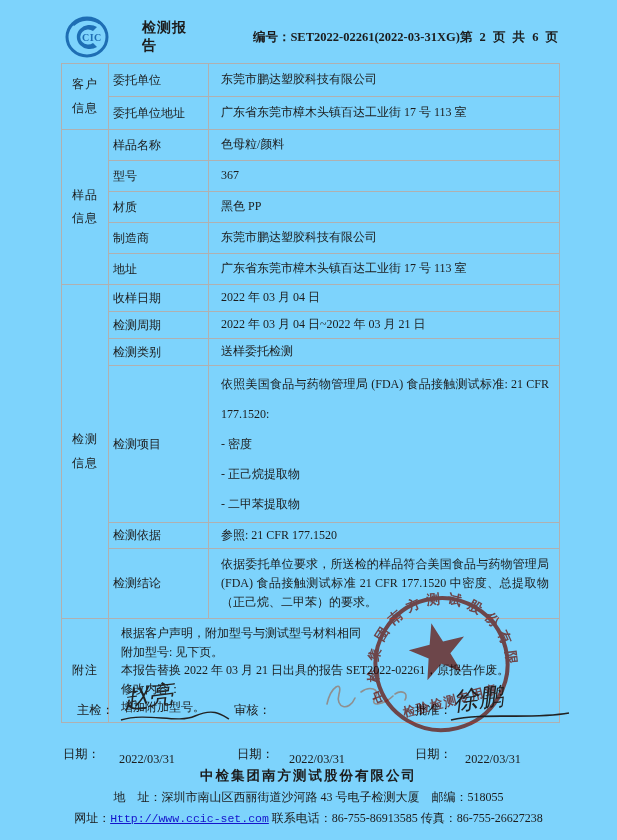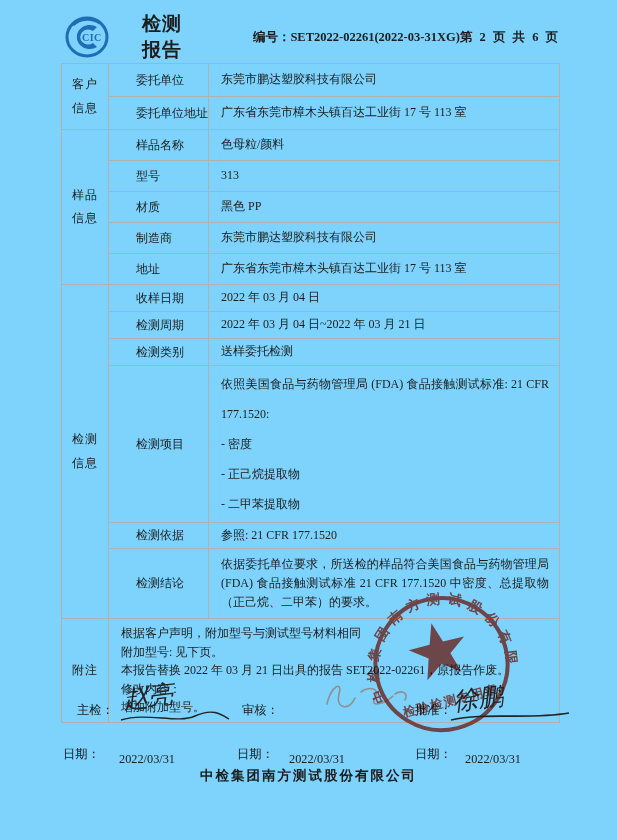--- a/index.html
+++ b/index.html
@@ -8,48 +8,48 @@
     width:617px; height:840px; position:relative; overflow:hidden;
     font-family:"Liberation Serif","DejaVu Serif",serif;
     color:#1c1c1c;
   }
   .page { position:relative; width:617px; height:840px; background:#7dd3fc; }
 
   
   .header { position:absolute; top:12px; left:60px; width:500px; height:50px;
             display:flex; align-items:center; }
   .logo-wrap { width:54px; height:48px; flex:0 0 auto; }
-  .hd-title { font-weight:bold; font-size:19px; letter-spacing:1px; margin-left:28px; }
+  .hd-title { font-weight:bold; font-size:14px; letter-spacing:1px; margin-left:28px; }
   .hd-no    { font-weight:bold; font-size:12.5px; margin-left:60px; white-space:nowrap; }
   .hd-page  { font-weight:bold; font-size:12.5px; margin-left:auto; letter-spacing:2px; white-space:nowrap; }
 
   
   table.report { position:absolute; top:63px; left:61px; width:498px;
                  border-collapse:collapse; table-layout:fixed; font-size:12px; }
   table.report td { border:1.5px solid #b0b0b0; vertical-align:middle; }
   td.group { text-align:center; line-height:1.95; padding:0 9px; letter-spacing:1px; }
-  td.lbl   { padding-left:27px; }
+  td.lbl   { padding-left:4px; }
   td.val   { padding:3px 10px 3px 12px; line-height:1.6; }
   td.val.just { text-align:justify; }
   .ln { line-height:30px; text-align:justify; }
   .note-ln { line-height:18.5px; }
   td.notes { padding:5px 10px 5px 12px; vertical-align:top; }
   tr.h33{height:33px} tr.h31{height:31px} tr.h27{height:27px}
   tr.h108{height:108px} tr.h25{height:25px} tr.h70{height:70px} tr.h94{height:94px}
 
   
   .stamp { position:absolute; left:356px; top:580px; width:172px; height:172px;
            transform:rotate(-14deg); opacity:0.87; z-index:5; pointer-events:none;
            mix-blend-mode:multiply; }
 
   
   .sig-block { position:absolute; top:688px; left:61px; width:500px; height:78px; font-size:12.3px; }
   .sig-role, .date-lbl { position:absolute; white-space:nowrap; }
   .role-1 { left:16px;  top:14px; }
-  .role-2 { left:181px; top:14px; }
+  .role-2 { left:173px; top:14px; }
   .role-3 { left:354px; top:14px; z-index:1; }
   .sig { position:absolute; }
   .sig-1 { left:62px;  top:-8px; width:120px; height:50px; }
   .sig-2 { left:248px; top:-14px; width:110px; height:48px; color:#8a8a8a; }
   .sig-3 { left:392px; top:-6px; width:122px; height:52px; z-index:6; }
   .sig-name { font-size:25px; font-style:italic; transform:rotate(-7deg);
               font-family:"DejaVu Sans","Liberation Sans",sans-serif; color:#222; display:inline-block; }
   .date-lbl.d1 { left:2px;  top:58px; }
   .date-lbl.d2 { left:176px; top:58px; }
   .date-lbl.d3 { left:354px; top:58px; }
@@ -100,21 +100,21 @@
       <td class="val">广东省东莞市樟木头镇百达工业街 17 号 113 室</td>
     </tr>
 
     <tr class="h31">
       <td class="group" rowspan="5">样品信息</td>
       <td class="lbl">样品名称</td>
       <td class="val">色母粒/颜料</td>
     </tr>
     <tr class="h31">
       <td class="lbl">型号</td>
-      <td class="val">313</td>
+      <td class="val">367</td>
     </tr>
     <tr class="h31">
       <td class="lbl">材质</td>
       <td class="val">黑色 PP</td>
     </tr>
     <tr class="h31">
       <td class="lbl">制造商</td>
       <td class="val">东莞市鹏达塑胶科技有限公司</td>
     </tr>
     <tr class="h31">
@@ -205,15 +205,21 @@
     <span class="date-lbl d1">日期：</span>
     <span class="date-val dv1">2022/03/31</span>
     <span class="date-lbl d2">日期：</span>
     <span class="date-val dv2">2022/03/31</span>
     <span class="date-lbl d3">日期：</span>
     <span class="date-val dv3">2022/03/31</span>
   </div>
 
   <div class="footer">
     <div class="ft-company">中检集团南方测试股份有限公司</div>
+    <div class="ft-line">地　址：深圳市南山区西丽街道沙河路 43 号电子检测大厦　邮编：518055</div>
+    <div class="ft-line">
+      <span>网址：</span><a class="ft-url" href="#">Http://www.ccic-set.com</a>
+      <span>联系电话：86-755-86913585</span>
+      <span>传真：86-755-26627238</span>
+    </div>
   </div>
 
 </div>
 
 </body></html>

